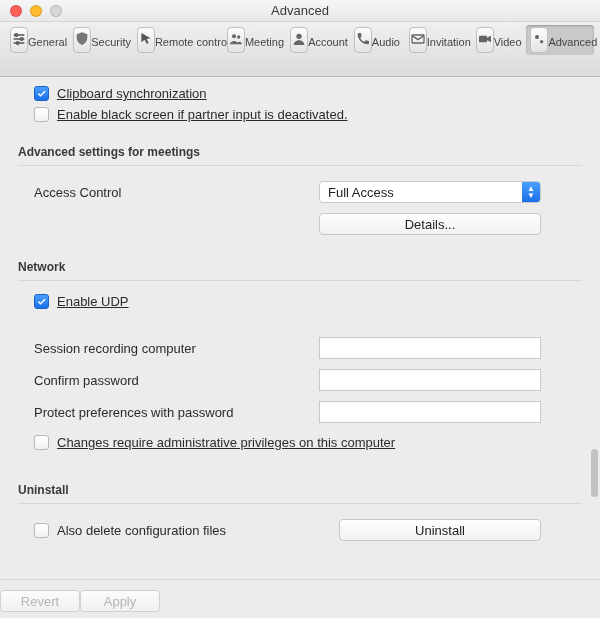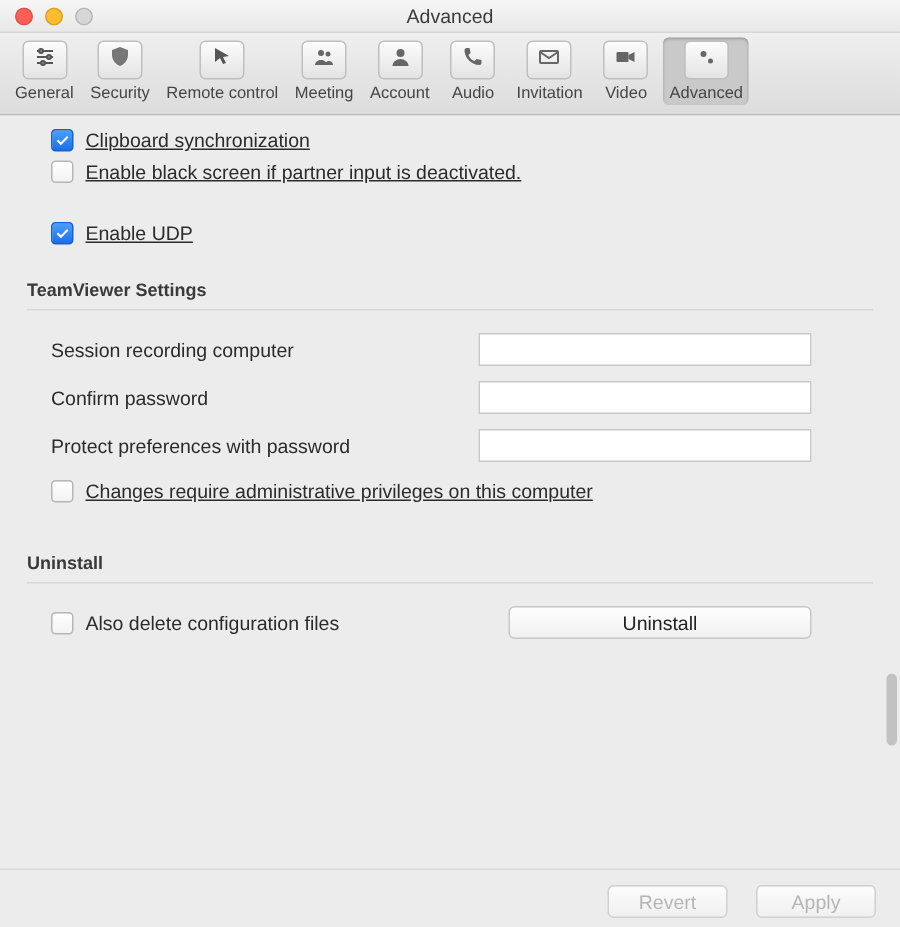--- a/index.html
+++ b/index.html
@@ -30,21 +30,21 @@
 
   
   .toolbar {
     height: 55px;
     background: linear-gradient(#efefef,#dcdcdc);
     border-bottom: 1px solid #b9b9b9;
     display:flex; align-items:flex-start; gap:3px;
     padding: 3px 6px 0 6px;
   }
   .tb-item {
-    display:flex; flex-direction:column; align-items:center;
+    display:flex; flex-direction:row; align-items:center;
     padding: 2px 4px;
     border-radius: 4px;
     min-width: 44px;
     cursor: default;
   }
   .tb-item.active { background:#c9c9c9; box-shadow: inset 0 1px 2px rgba(0,0,0,.25);}
   .tb-btn {
     width: 30px; height:26px;
     border-radius:4px;
     background: linear-gradient(#fcfcfc,#e3e3e3);
@@ -128,21 +128,21 @@
     border:1px solid #c9c9c9; border-radius:0;
     background:#fff;
     font-size:13px; color:#222;
     padding:0 6px;
   }
 
   .footer {
     position:absolute; left:0; right:0; bottom:6px;
     border-top:1px solid #d7d7d7;
     padding: 10px 16px 0 0;
-    display:flex; justify-content:flex-end; gap:19px;
+    display:flex; justify-content:flex-start; gap:0;
   }
   .foot-btn {
     width:80px; height:22px;
     border:1px solid #d0d0d0; border-radius:4px;
     background:linear-gradient(#fcfcfc,#f0f0f0);
     color:#b5b5b5; font-size:13px;
     display:flex; align-items:center; justify-content:center;
   }
 
   .scroll-indicator {
@@ -275,34 +275,53 @@
           <path d="M5 12l5 5L20 7"></path>
         </svg>
     </div>
     <span>Clipboard synchronization</span>
   </div>
   <div class="chk-row">
     <div class="chk"></div>
     <span>Enable black screen if partner input is deactivated.</span>
   </div>
 
-
   <div class="sect">
+    <div class="sect-title">Advanced settings for meetings</div>
+    <div class="form-row">
+      <div class="form-label">Access Control</div>
+      <div class="mac-select">
+        <span>Full Access</span>
+        <div class="arrows">
+            <span>▲</span>
+            <span>▼</span>
+          </div>
+      </div>
+    </div>
+    <div class="form-row">
+      <div class="form-label"></div>
+      <div class="mac-btn">
+        <span>Details...</span>
+      </div>
+    </div>
+  </div>
+
+  <div class="sect">
+    <div class="sect-title">Network</div>
     <div class="chk-row">
       <div class="chk on">
         <svg viewBox="0 0 24 24" fill="none" stroke="#fff" stroke-width="3">
             <path d="M5 12l5 5L20 7"></path>
           </svg>
       </div>
       <span>Enable UDP</span>
     </div>
   </div>
 
   <div class="sect">
-    <div class="sect-title">TeamViewer Settings</div>
     <div class="form-row">
       <div class="form-label">Session recording computer</div>
       <input class="mac-input" type="text" value="" style="">
     </div>
     <div class="form-row">
       <div class="form-label">Confirm password</div>
       <input class="mac-input" type="password" value="" style="">
     </div>
     <div class="form-row">
       <div class="form-label">Protect preferences with password</div>

